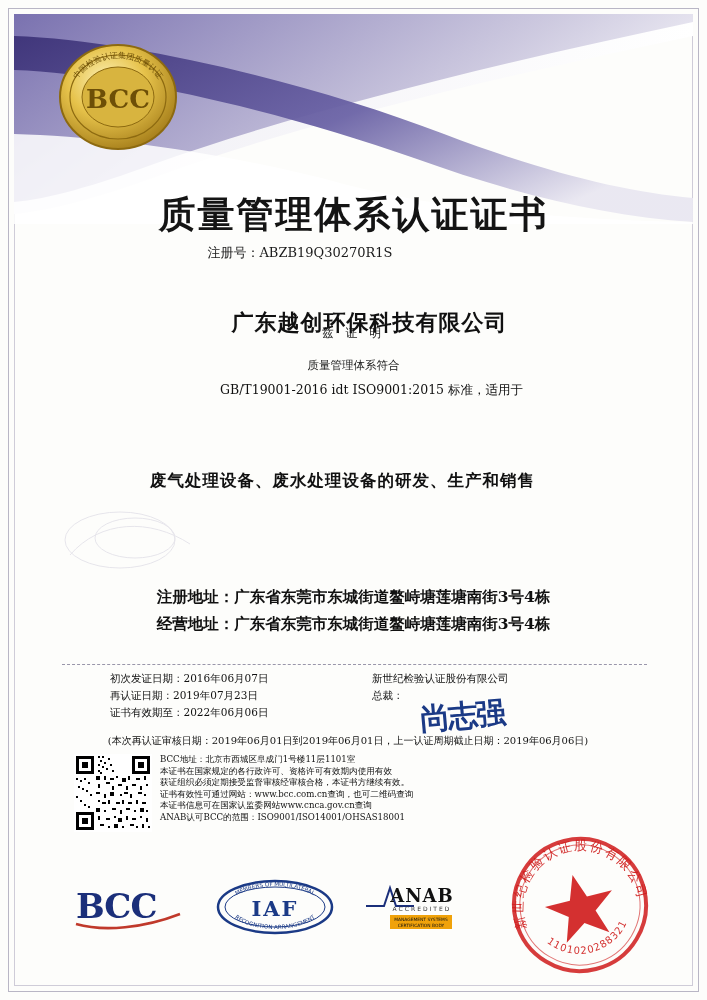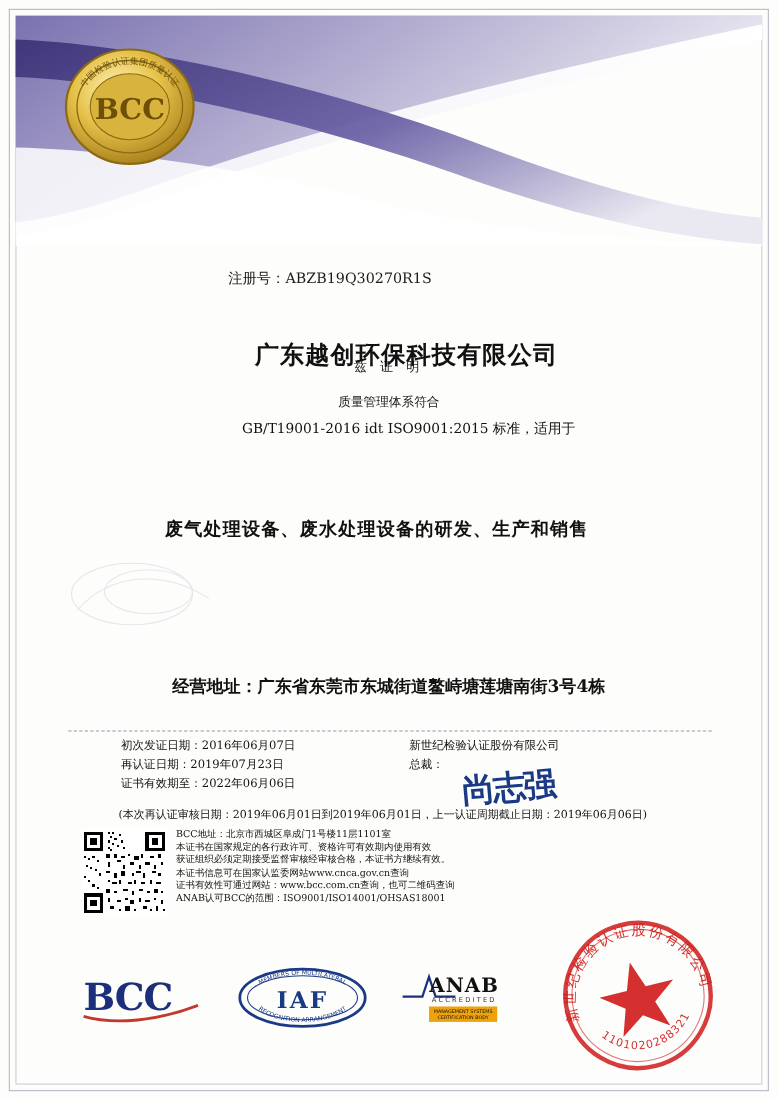--- a/index.html
+++ b/index.html
@@ -284,20 +284,21 @@
       <ellipse cx="62" cy="57" rx="48" ry="42" fill="none" stroke="#8d6a10" stroke-width="1.2"></ellipse>
       <ellipse cx="62" cy="57" rx="36" ry="30" fill="#d8b43f" stroke="#8d6a10" stroke-width="1"></ellipse>
       <text x="62" y="68" font-family="DejaVu Serif, serif" font-size="26" font-weight="bold" fill="#6d4f07" text-anchor="middle">BCC</text>
       <path id="arcTop" d="M16,58 A46,40 0 0,1 108,58" fill="none"></path>
       <text font-family="DejaVu Sans, sans-serif" font-size="8" fill="#6d4f07">
         <textPath href="#arcTop" startOffset="50%" text-anchor="middle">中国检验认证集团质量认证</textPath>
       </text>
     </svg>
   </div>
 
+  <div class="title">质量管理体系认证证书</div>
 
   <div class="regno">
     <span>注册号：</span><span>ABZB19Q30270R1S</span>
   </div>
 
 
   <div class="hereby">兹 证 明</div>
   <div class="company">广东越创环保科技有限公司</div>
   <div class="conform">质量管理体系符合</div>
   <div class="standard">GB/T19001-2016 idt ISO9001:2015 标准，适用于</div>
@@ -305,20 +306,23 @@
   <div class="watermark">
     <svg width="150" height="80" viewBox="0 0 150 80">
       <ellipse cx="60" cy="40" rx="55" ry="28" fill="none" stroke="#8c86ac" stroke-width="1"></ellipse>
       <ellipse cx="75" cy="38" rx="40" ry="20" fill="none" stroke="#8c86ac" stroke-width="1"></ellipse>
       <path d="M10,55 C40,20 90,18 130,44" fill="none" stroke="#8c86ac" stroke-width="1"></path>
     </svg>
   </div>
 
   <div class="scope">废气处理设备、废水处理设备的研发、生产和销售</div>
 
+  <div class="addr addr1">
+    <span>注册地址：</span><span>广东省东莞市东城街道鳌峙塘莲塘南街3号4栋</span>
+  </div>
   <div class="addr addr2">
     <span>经营地址：</span><span>广东省东莞市东城街道鳌峙塘莲塘南街3号4栋</span>
   </div>
 
   <div class="divider"></div>
 
   <div class="dates">
     <div>
       <span>初次发证日期：</span><span>2016年06月07日</span>
     </div>
@@ -433,22 +437,22 @@
         <rect x="34" y="35" width="1" height="2"></rect>
           <rect x="37" y="36" width="1" height="1"></rect>
       </g>
     </svg>
   </div>
 
   <div class="fineprint">
     <div>BCC地址：北京市西城区阜成门1号楼11层1101室</div>
     <div>本证书在国家规定的各行政许可、资格许可有效期内使用有效</div>
     <div>获证组织必须定期接受监督审核经审核合格，本证书方继续有效。</div>
+    <div>证书有效性可通过网站：www.bcc.com.cn查询，也可二维码查询</div>
     <div>本证书信息可在国家认监委网站www.cnca.gov.cn查询</div>
-    <div>证书有效性可通过网站：www.bcc.com.cn查询，也可二维码查询</div>
     <div>ANAB认可BCC的范围：ISO9001/ISO14001/OHSAS18001</div>
   </div>
 
   <div class="stamp">
     <svg width="150" height="150" viewBox="0 0 150 150">
       <g transform="rotate(-14 75 75)">
         <circle cx="75" cy="75" r="66" fill="none" stroke="#cf1a1a" stroke-width="4" opacity="0.85"></circle>
         <circle cx="75" cy="75" r="60" fill="none" stroke="#cf1a1a" stroke-width="1" opacity="0.6"></circle>
         <path id="stampTop" d="M17,78 A58,58 0 0,1 133,78" fill="none"></path>
         <text font-family="DejaVu Serif, serif" font-size="13" fill="#cf1a1a" letter-spacing="2" opacity="0.9">

